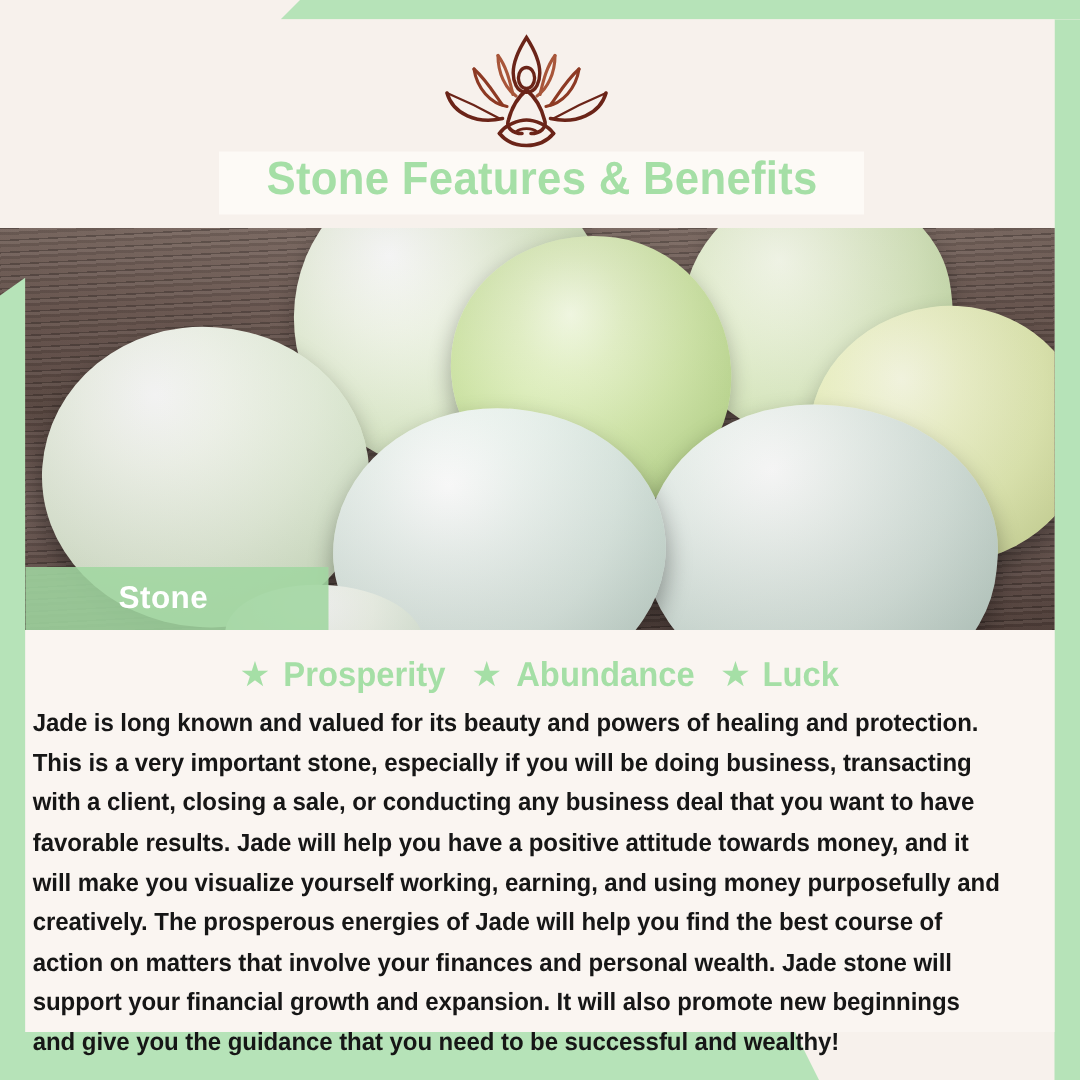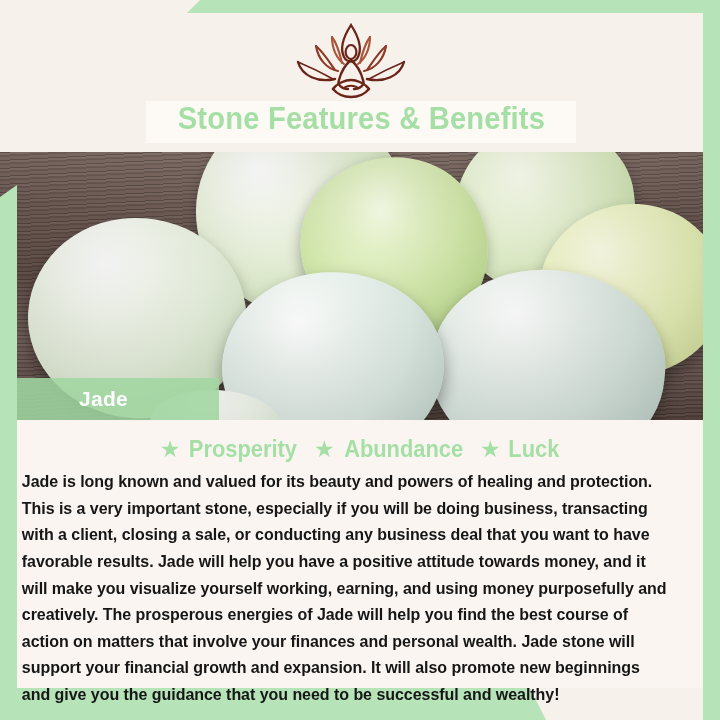--- a/index.html
+++ b/index.html
@@ -322,21 +322,21 @@
     <div class="stone s4"></div>
     <div class="stone s6"></div>
     <div class="stone s5"></div>
     <div class="stone s8"></div>
     <div class="photo-gloss"></div>
   </div>
 
   <div class="deco-left-strip"></div>
 
   <div class="jade-band">
-    <span class="jade-label">Jade</span>
+    <span class="jade-label">Stone</span>
   </div>
 
   <div class="body-panel">
 
     <div class="benefits">
       <div class="benefit">
         <span class="benefit-star">★</span>
         <span class="benefit-label">Prosperity</span>
       </div>
       <div class="benefit">

